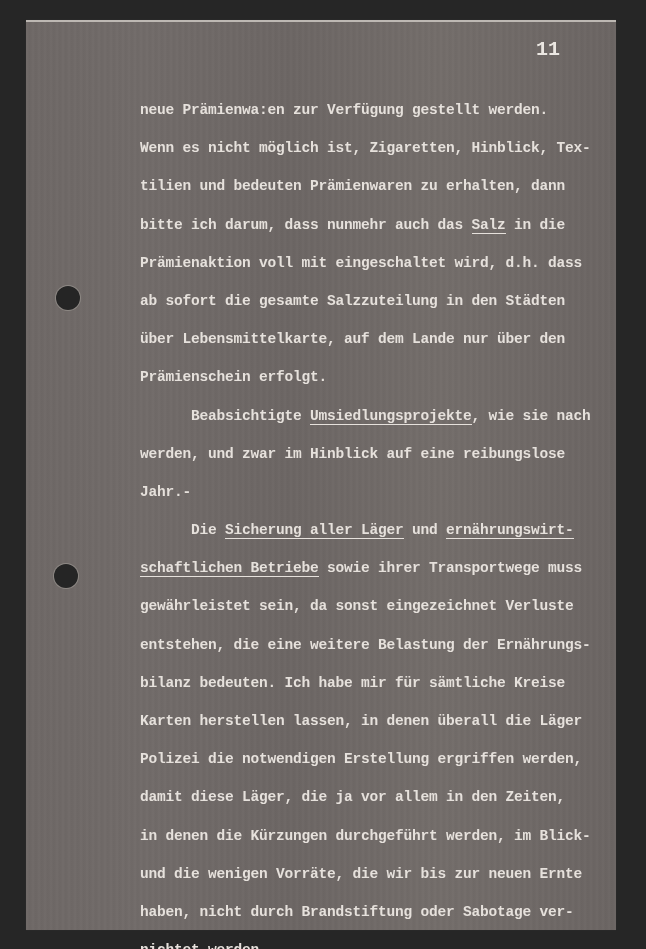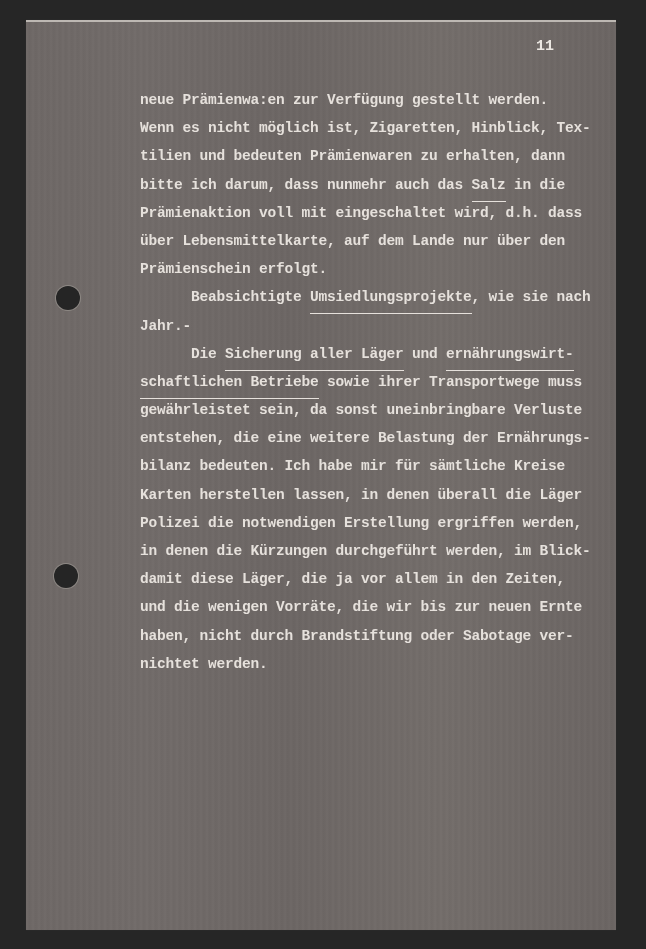--- a/index.html
+++ b/index.html
@@ -19,59 +19,61 @@
     content:""; position:absolute; inset:0;
     background: repeating-linear-gradient(90deg, rgba(255,255,255,0.015) 0px, rgba(255,255,255,0.015) 2px, rgba(0,0,0,0.02) 3px, rgba(0,0,0,0.0) 6px);
     pointer-events:none;
   }
   .hole {
     position:absolute; width:24px; height:24px; border-radius:50%;
     background:#252525; box-shadow:0 0 0 1px #8d8884;
   }
   .page-number {
     position:absolute; left:510px; top:16px;
-    color:#ebe7e2; font-size:15px; font-weight:bold;
+    color:#ebe7e2; font-size:20px; font-weight:bold;
   }
   .text-block {
     position:absolute; left:114px; top:64px; width:490px;
     color:#e6e1dc; font-size:14.5px; font-weight:bold;
     letter-spacing:-0.2px;
   }
-  .line { height:28.2px; white-space:pre; line-height:28px; }
-  .u { border-bottom:1.3px solid #e6e1dc; padding-bottom:8px; }
+  .line { height:28.2px; white-space:pre; line-height:28px;margin-top:10px; }
+  .u { border-bottom:1.3px solid #e6e1dc; padding-bottom:0px; }
 </style>
 </head>
 <body>
 
 <div class="page">
   <div class="hole" style="left:30px; top:264px;"></div>
   <div class="hole" style="left:28px; top:542px;"></div>
   <div class="page-number">11</div>
   <div class="text-block" id="text-block">
       <div>
         <div class="line"><span>neue Prämienwa:en zur Verfügung gestellt werden.</span></div>
         <div class="line"><span>Wenn es nicht möglich ist, Zigaretten, Hinblick, Tex-</span></div>
         <div class="line"><span>tilien und bedeuten Prämienwaren zu erhalten, dann</span></div>
         <div class="line"><span>bitte ich darum, dass nunmehr auch das </span><span class="u">Salz</span><span> in die</span></div>
         <div class="line"><span>Prämienaktion voll mit eingeschaltet wird, d.h. dass</span></div>
+        <div class="line"><span>ab sofort die gesamte Salzzuteilung in den Städten</span></div>
         <div class="line"><span>über Lebensmittelkarte, auf dem Lande nur über den</span></div>
         <div class="line"><span>Prämienschein erfolgt.</span></div>
       </div>
       <div>
         <div class="line"><span>      Beabsichtigte </span><span class="u">Umsiedlungsprojekte</span><span>, wie sie nach</span></div>
+        <div class="line"><span>werden, und zwar im Hinblick auf eine reibungslose</span></div>
         <div class="line"><span>Jahr.-</span></div>
       </div>
       <div>
         <div class="line"><span>      Die </span><span class="u">Sicherung aller Läger</span><span> und </span><span class="u">ernährungswirt-</span></div>
         <div class="line"><span class="u">schaftlichen Betriebe</span><span> sowie ihrer Transportwege muss</span></div>
-        <div class="line"><span>gewährleistet sein, da sonst uneinbringbare Verluste</span></div>
+        <div class="line"><span>gewährleistet sein, da sonst eingezeichnet Verluste</span></div>
         <div class="line"><span>entstehen, die eine weitere Belastung der Ernährungs-</span></div>
         <div class="line"><span>bilanz bedeuten. Ich habe mir für sämtliche Kreise</span></div>
         <div class="line"><span>Karten herstellen lassen, in denen überall die Läger</span></div>
         <div class="line"><span>Polizei die notwendigen Erstellung ergriffen werden,</span></div>
+        <div class="line"><span>damit diese Läger, die ja vor allem in den Zeiten,</span></div>
         <div class="line"><span>in denen die Kürzungen durchgeführt werden, im Blick-</span></div>
-        <div class="line"><span>damit diese Läger, die ja vor allem in den Zeiten,</span></div>
         <div class="line"><span>und die wenigen Vorräte, die wir bis zur neuen Ernte</span></div>
         <div class="line"><span>haben, nicht durch Brandstiftung oder Sabotage ver-</span></div>
         <div class="line"><span>nichtet werden.</span></div>
       </div>
     </div>
 </div>
 
 </body></html>

